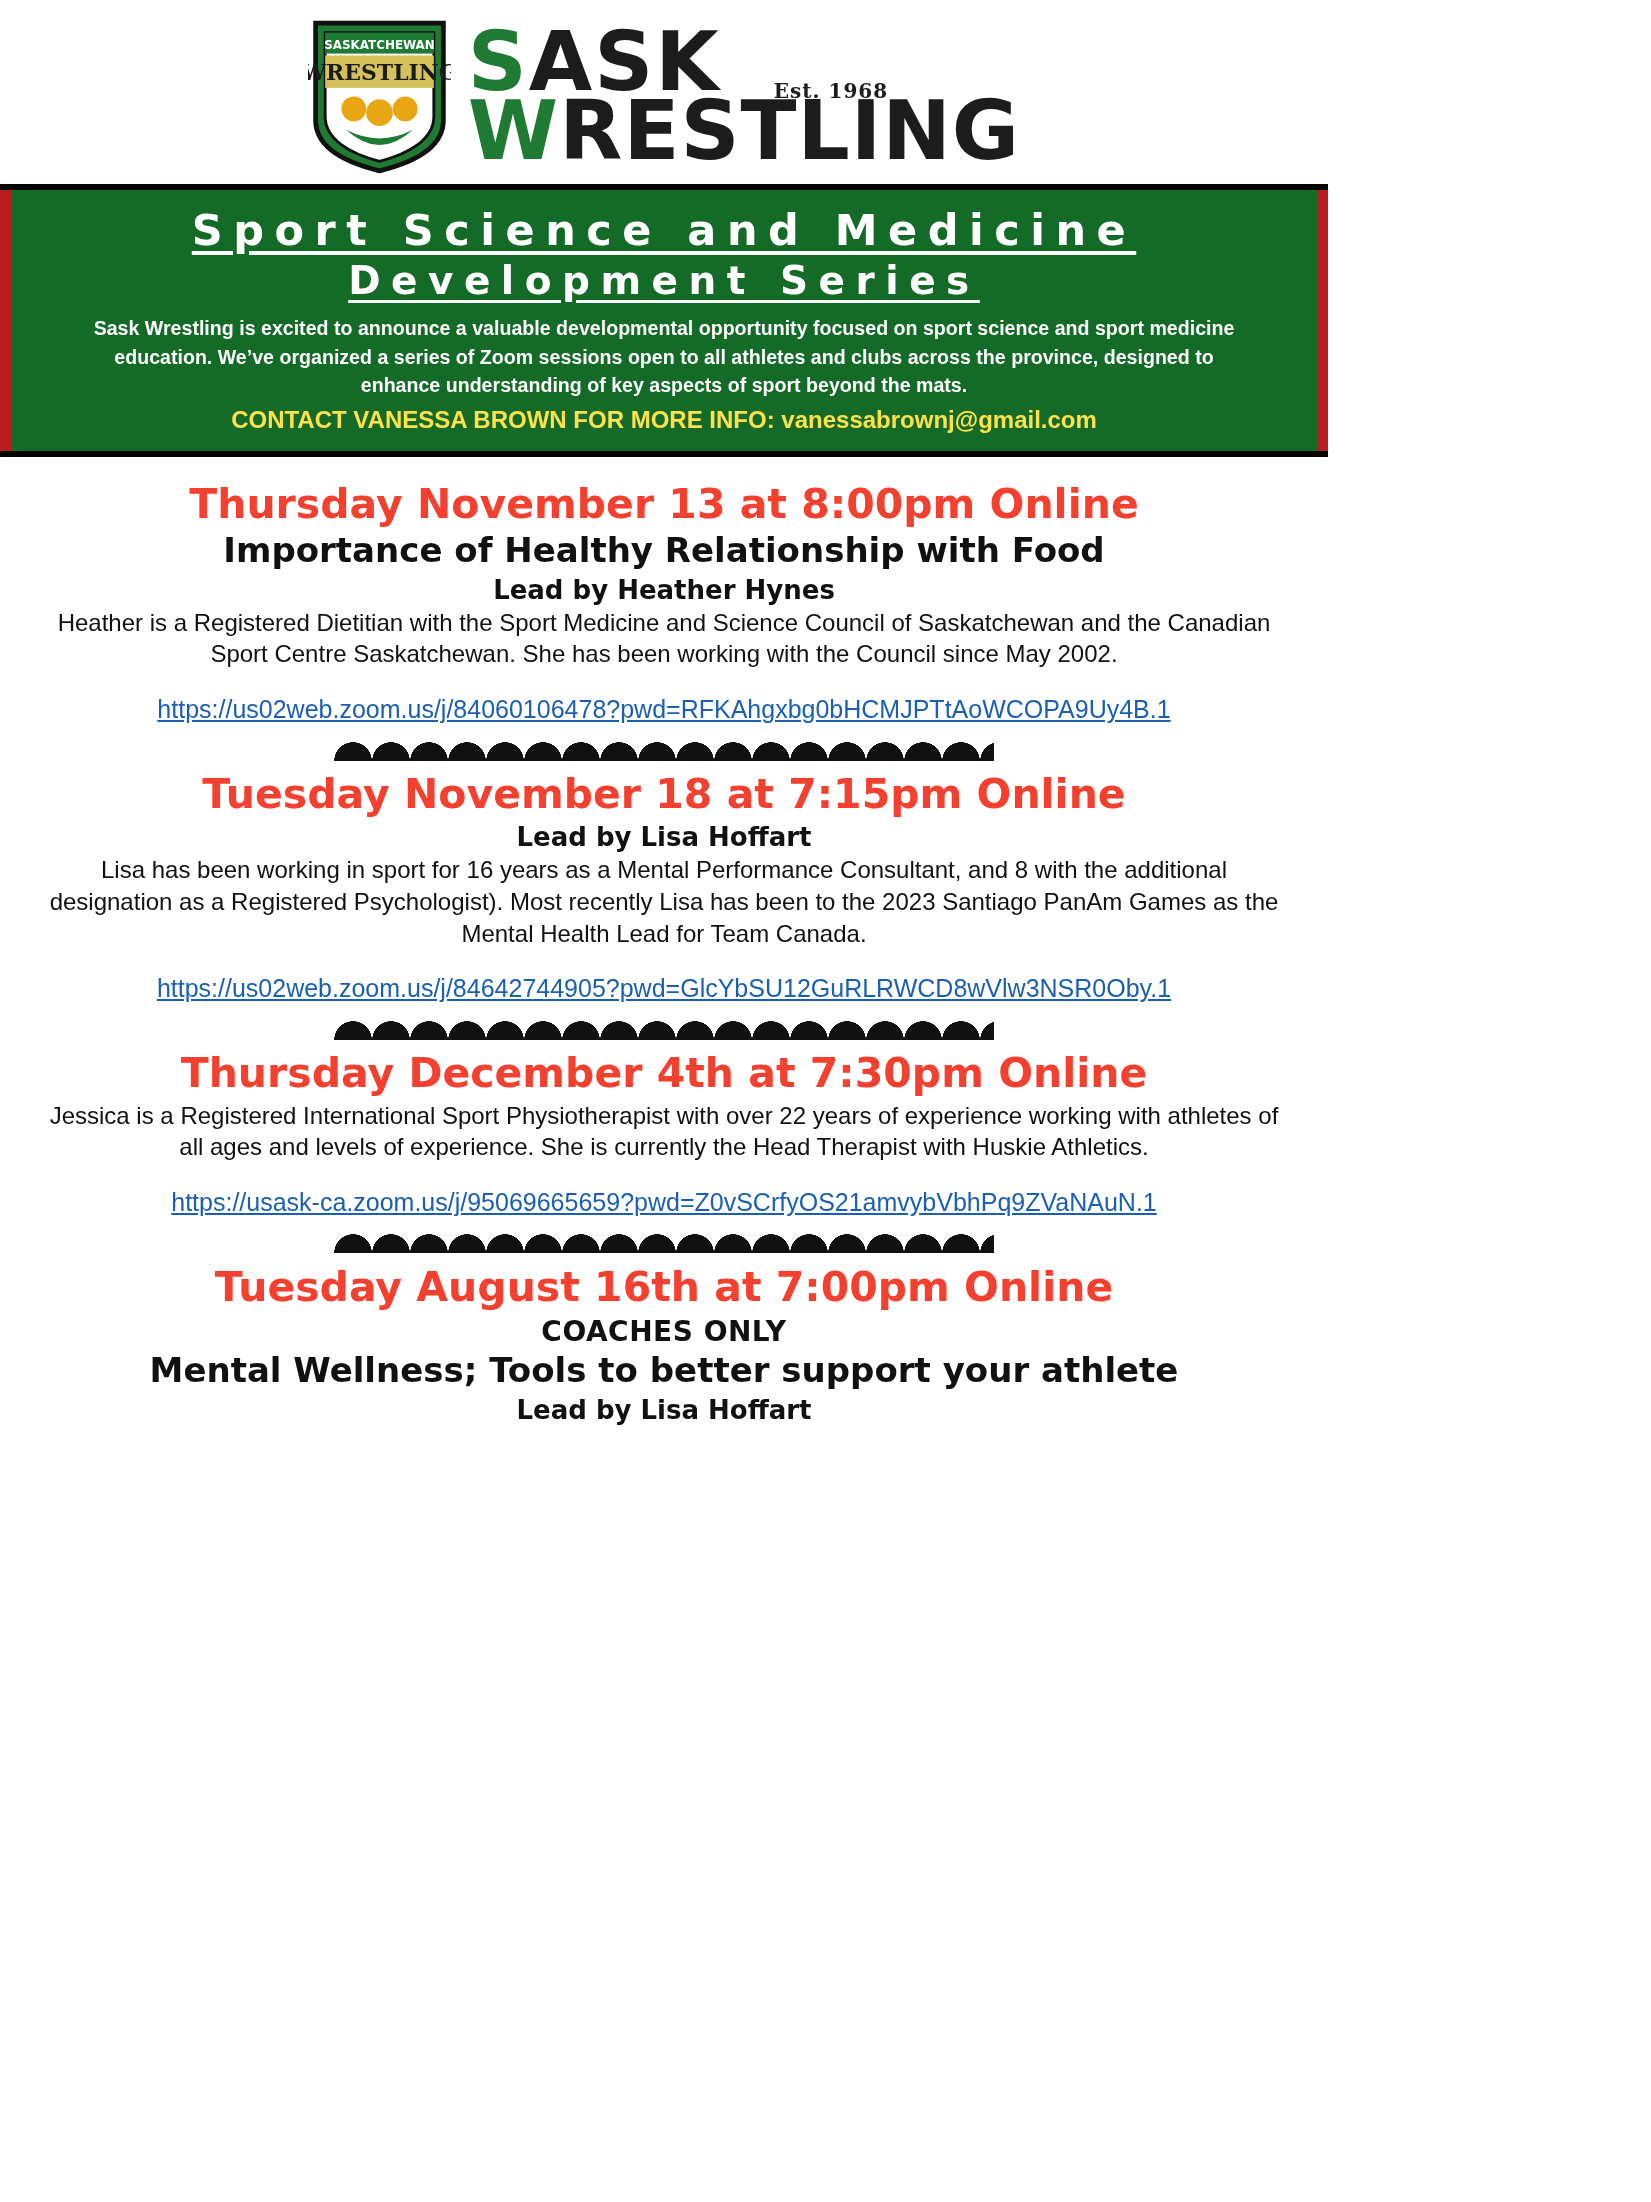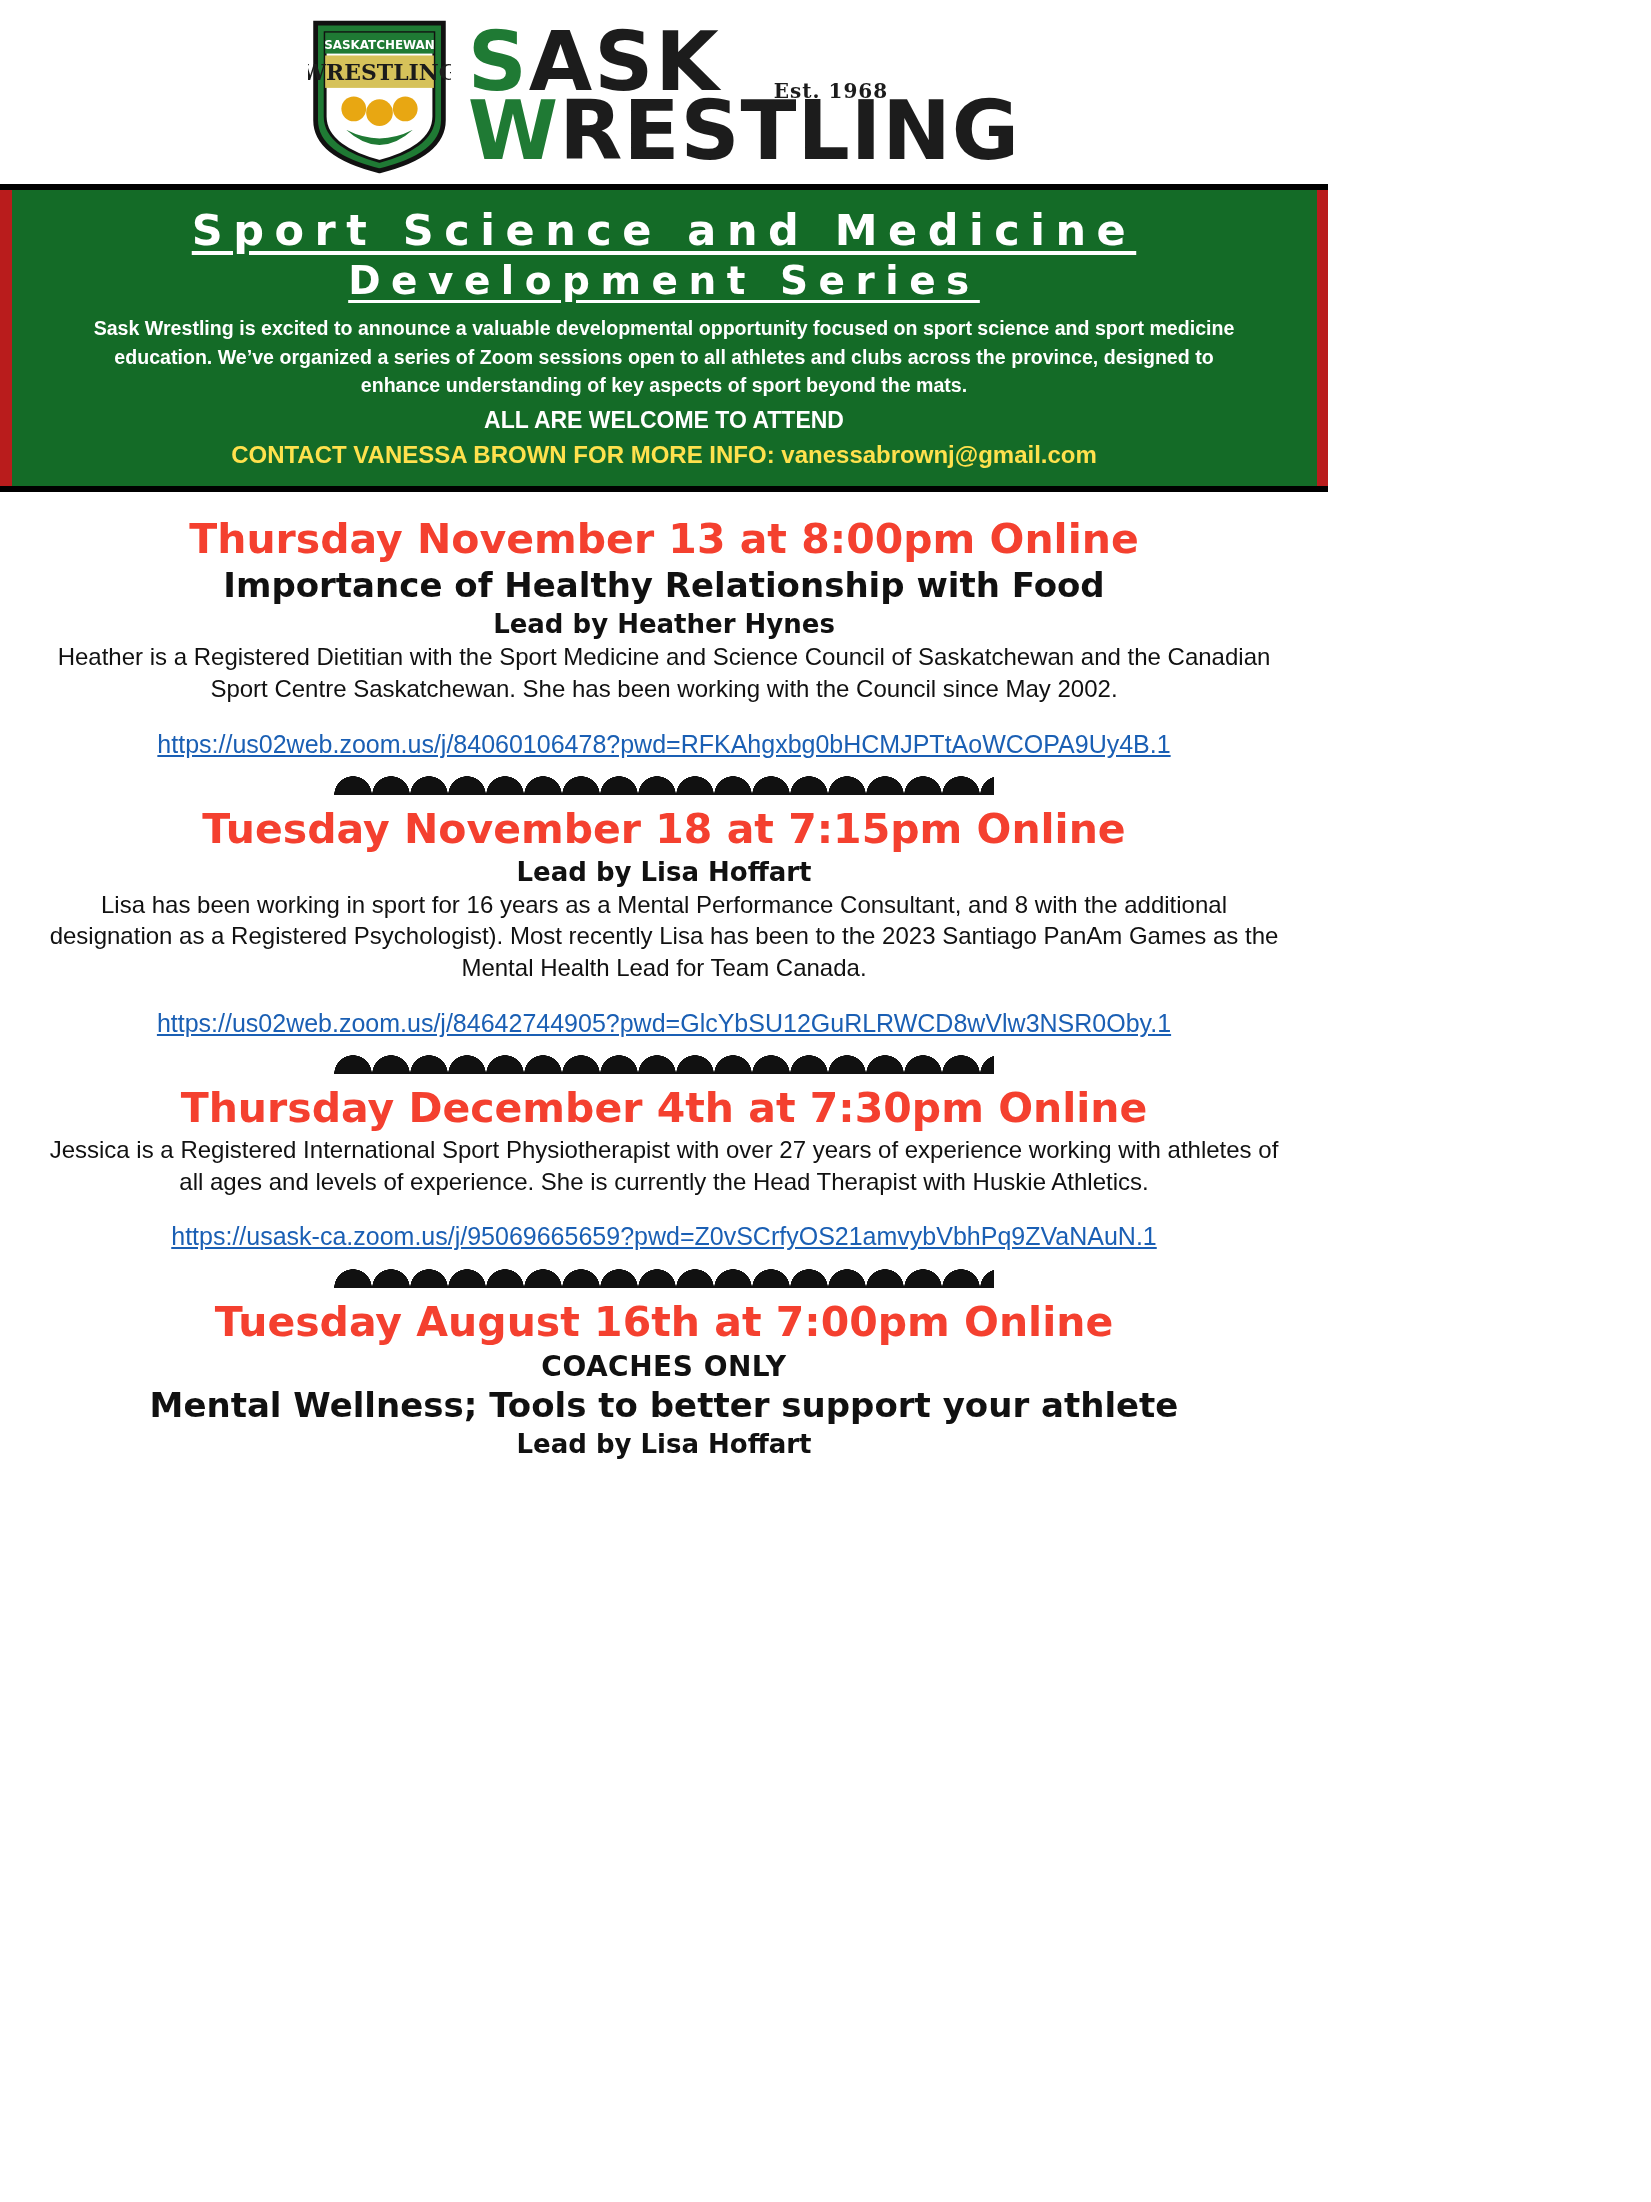--- a/index.html
+++ b/index.html
@@ -228,21 +228,20 @@
       </div>
       <div class="wm-est">Est. 1968</div>
     </div>
   </div>
 
   <div class="banner-outer">
     <div class="banner">
       <div class="banner-title">Sport Science and Medicine</div>
       <div class="banner-subtitle">Development Series</div>
       <div class="banner-body">Sask Wrestling is excited to announce a valuable developmental opportunity focused on sport science and sport medicine education. We’ve organized a series of Zoom sessions open to all athletes and clubs across the province, designed to enhance understanding of key aspects of sport beyond the mats.</div>
-      <div class="banner-welcome">ALL ARE WELCOME TO ATTEND</div>
       <div class="banner-contact">CONTACT VANESSA BROWN FOR MORE INFO: vanessabrownj@gmail.com</div>
     </div>
   </div>
 
   <div class="content">
 
     <div class="session">
       <div class="s-date">Thursday November 13 at 8:00pm Online</div>
       <div class="s-topic">Importance of Healthy Relationship with Food</div>
       <div class="s-lead">Lead by Heather Hynes</div>
@@ -256,21 +255,21 @@
       <div class="s-date">Tuesday November 18 at 7:15pm Online</div>
       <div class="s-lead">Lead by Lisa Hoffart</div>
       <div class="s-bio">Lisa has been working in sport for 16 years  as a Mental Performance Consultant, and 8 with the additional designation as a Registered Psychologist). Most recently Lisa has been to the 2023 Santiago PanAm Games as the Mental Health Lead for Team Canada.</div>
       <a class="s-link" href="#">https://us02web.zoom.us/j/84642744905?pwd=GlcYbSU12GuRLRWCD8wVlw3NSR0Oby.1</a>
     </div>
 
     <div class="divider"></div>
 
     <div class="session">
       <div class="s-date">Thursday December 4th  at 7:30pm Online</div>
-      <div class="s-bio">Jessica is a Registered International Sport Physiotherapist with over 27 years of experience working with athletes of all ages and levels of experience. She is currently the Head Therapist with Huskie Athletics.</div>
+      <div class="s-bio">Jessica is a Registered International Sport Physiotherapist with over 22 years of experience working with athletes of all ages and levels of experience. She is currently the Head Therapist with Huskie Athletics.</div>
       <a class="s-link" href="#">https://usask-ca.zoom.us/j/95069665659?pwd=Z0vSCrfyOS21amvybVbhPq9ZVaNAuN.1</a>
     </div>
 
     <div class="divider"></div>
 
     <div class="session">
       <div class="s-date">Tuesday August 16th  at 7:00pm Online</div>
       <div class="s-note">COACHES ONLY</div>
       <div class="s-topic">Mental Wellness; Tools to better support your athlete</div>
       <div class="s-lead">Lead by Lisa Hoffart</div>

